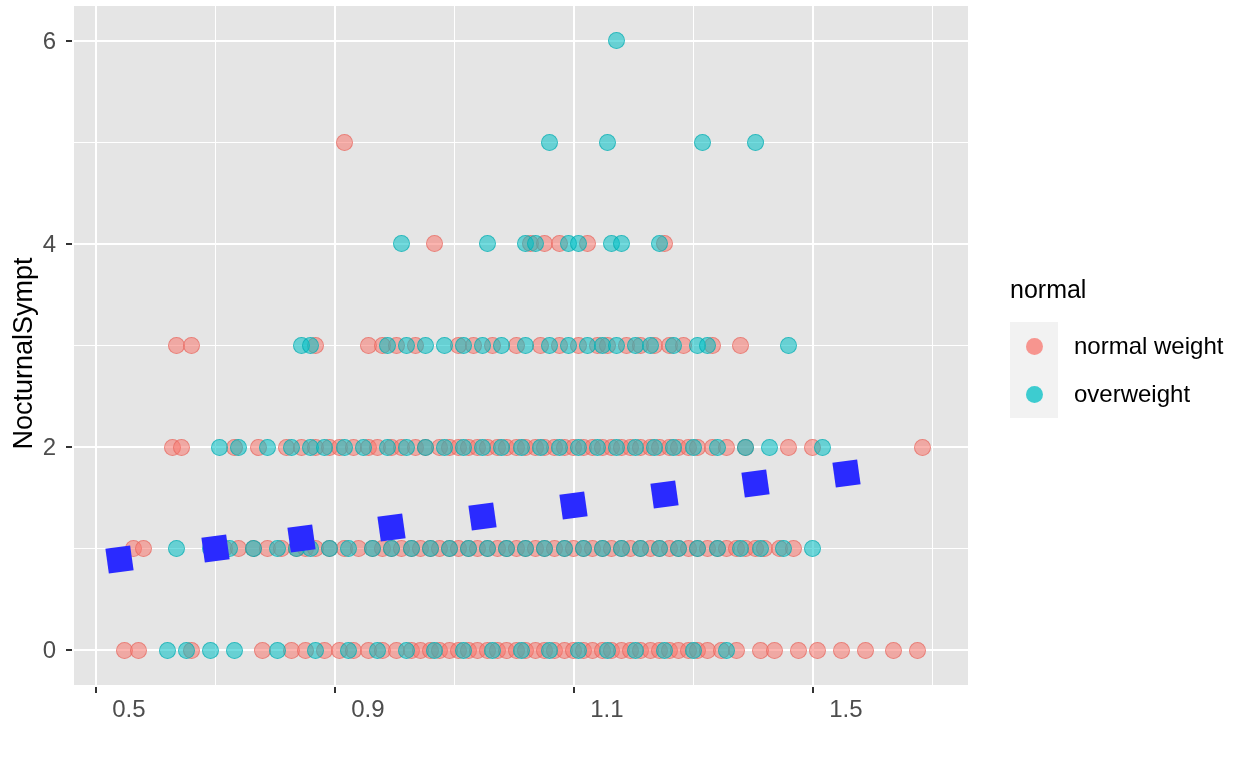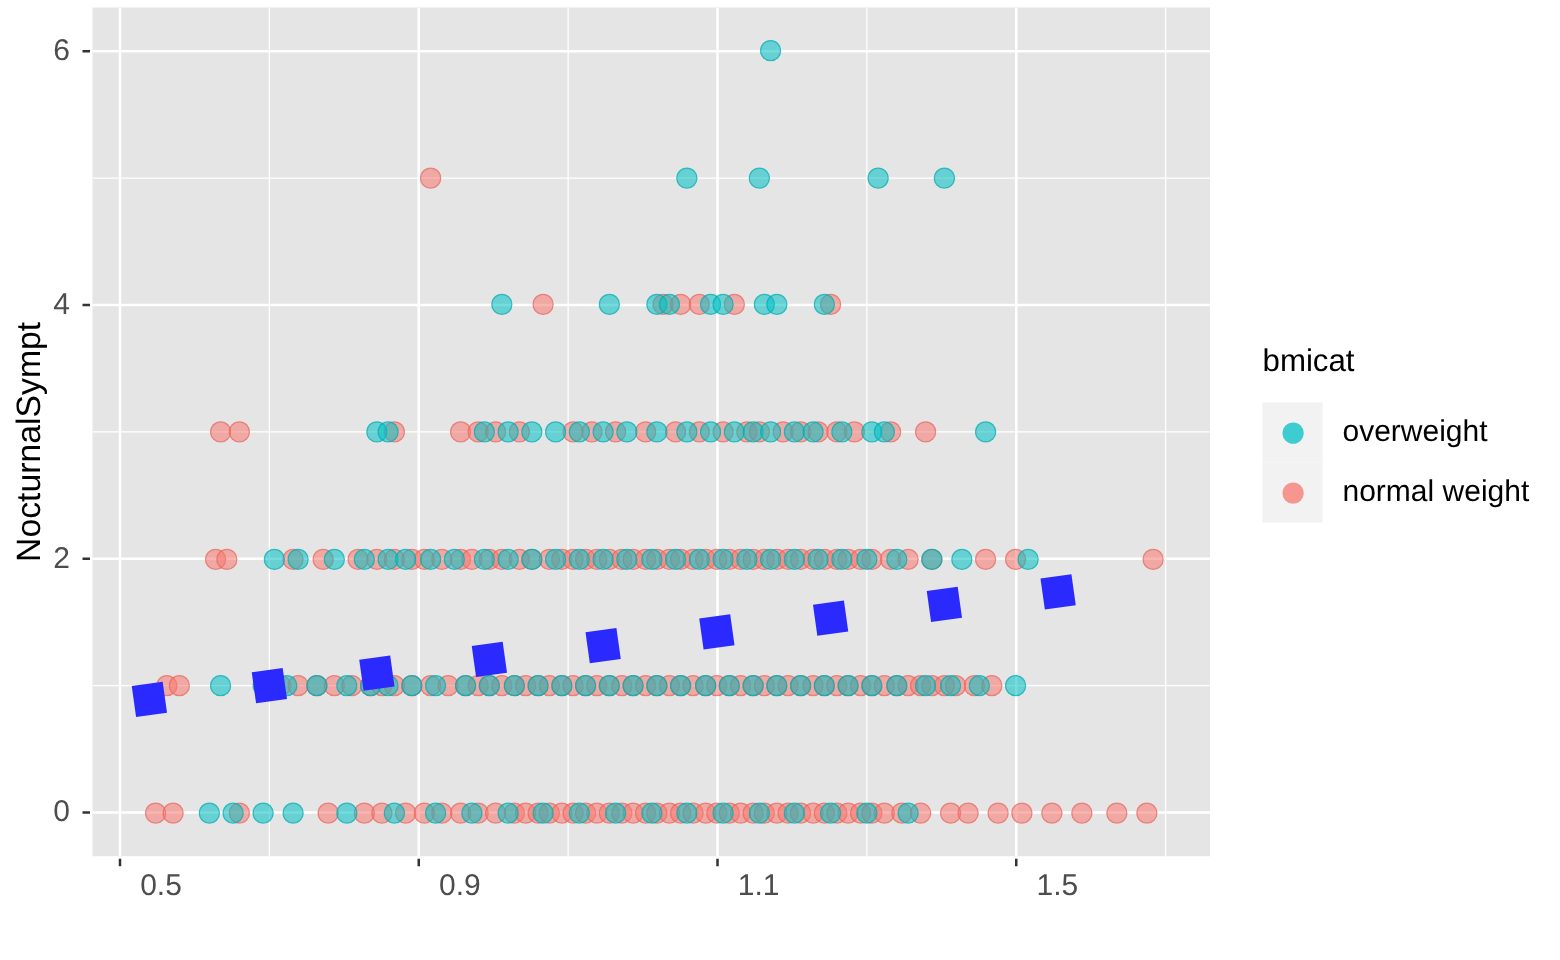--- a/index.html
+++ b/index.html
@@ -423,28 +423,28 @@
       <div class="tick-label tick-label-x" style="left: 284.551px; top: 697px; width: 100px;">0.9</div>
       <div class="tick-mark tick-x" style="left: 572.588px; top: 687px;"></div>
       <div class="tick-label tick-label-x" style="left: 523.588px; top: 697px; width: 100px;">1.1</div>
       <div class="tick-mark tick-x" style="left: 811.626px; top: 687px;"></div>
       <div class="tick-label tick-label-x" style="left: 762.626px; top: 697px; width: 100px;">1.5</div>
     </div>
 
   <div id="y-axis-title">NocturnalSympt</div>
 
   <div id="legend">
-    <div id="legend-title">bmicat</div>
+    <div id="legend-title">normal</div>
+    <div class="legend-row">
+      <span class="legend-key">
+        <span class="legend-dot nw"></span>
+      </span>
+      <span class="legend-label">normal weight</span>
+    </div>
     <div class="legend-row">
       <span class="legend-key">
         <span class="legend-dot ow"></span>
       </span>
       <span class="legend-label">overweight</span>
     </div>
-    <div class="legend-row">
-      <span class="legend-key">
-        <span class="legend-dot nw"></span>
-      </span>
-      <span class="legend-label">normal weight</span>
-    </div>
   </div>
 
 </div>
 
 </body></html>

